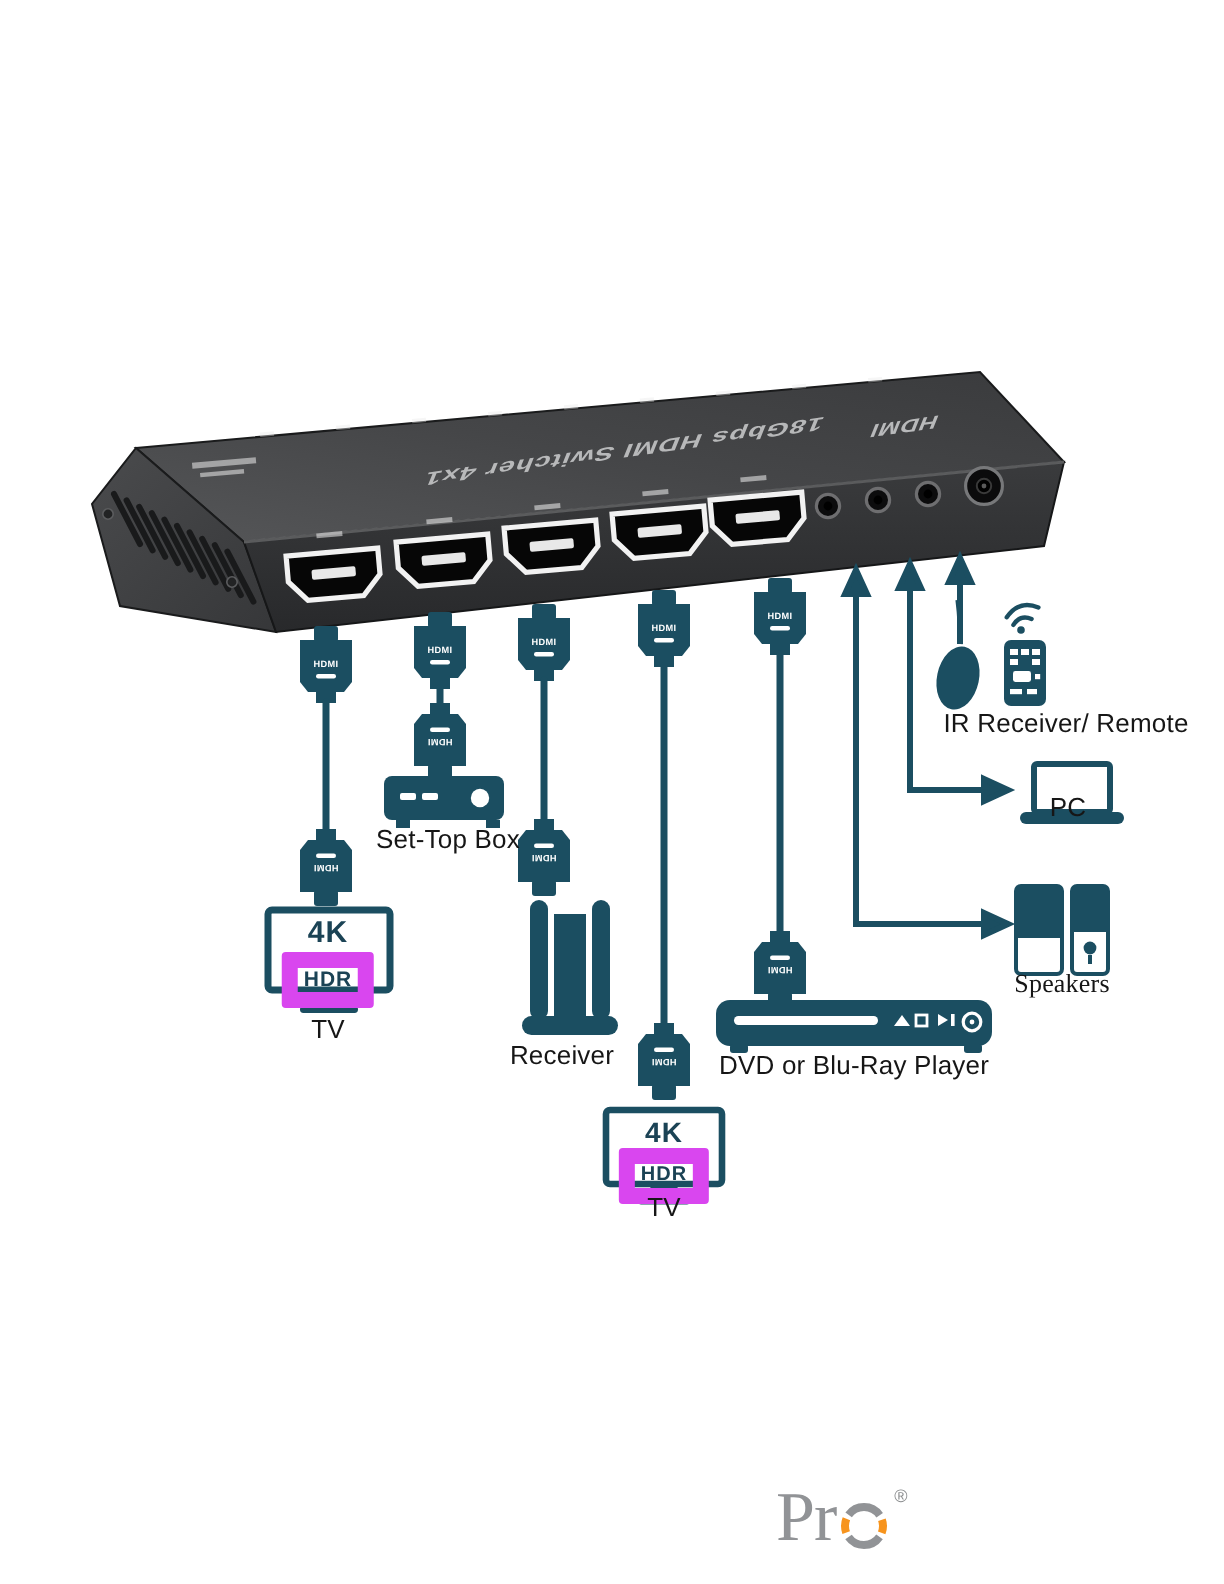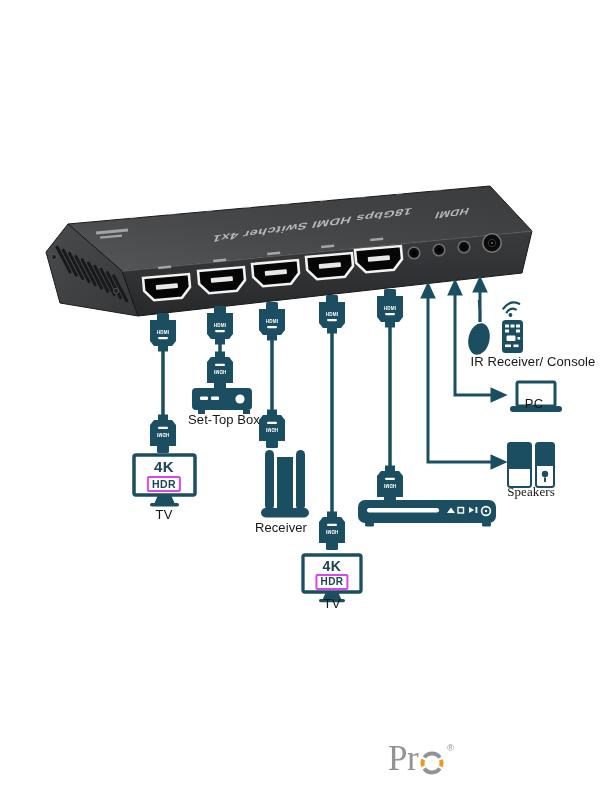--- a/index.html
+++ b/index.html
@@ -22,21 +22,21 @@
     position:absolute;left:452px;top:213px;white-space:nowrap;
     transform:translate(-50%,-50%) rotate(172deg) skewX(-30deg) scaleY(0.7);
     font-size:12.5px;font-weight:bold;color:#c6c7c8;letter-spacing:.5px;opacity:.9;
   }
   .badge4k{
     position:absolute;transform:translateX(-50%);
     font-weight:700;color:#1b4355;letter-spacing:.5px;line-height:1;
   }
   .badgehdr{
     position:absolute;transform:translateX(-50%);
-    font-weight:700;color:#1b4355;border:2px solid #d946ef;border-radius:2px;
+    font-weight:700;color:#1b4355;border:8px solid #d946ef;border-radius:2px;
     line-height:1.15;padding:0 3px;letter-spacing:.5px;
   }
   .logo{
     position:absolute;left:388px;top:741px;display:flex;align-items:flex-start;
     white-space:nowrap;
   }
   .logo .k{font-size:35px;font-weight:700;color:#1b4050;letter-spacing:-1.5px;line-height:1;}
   .logo .p{font-size:35px;font-weight:400;color:#919396;letter-spacing:-.5px;line-height:1;font-family:Liberation Serif, serif;}
   .logo .o-svg{margin-top:9px;margin-left:1px;}
   .logo .reg{font-size:9px;color:#8a8c8e;margin-top:2px;margin-left:2px;}
@@ -289,21 +289,22 @@
 <div class="badge4k" style="left:164px;top:459px;font-size:15px;">4K</div>
 <div class="badgehdr" style="left:164px;top:476px;font-size:10.5px;">HDR</div>
 
 <div class="badge4k" style="left:332px;top:558.5px;font-size:14px;">4K</div>
 <div class="badgehdr" style="left:332px;top:574px;font-size:10px;">HDR</div>
 
 <div class="lbl" style="left:164px;top:507px;">TV</div>
 <div class="lbl" style="left:224px;top:412px;">Set-Top Box</div>
 <div class="lbl" style="left:281px;top:520px;">Receiver</div>
 <div class="lbl" style="left:332px;top:596px;">TV</div>
-<div class="lbl" style="left:533px;top:354px;">IR Receiver/ Console</div>
+<div class="lbl" style="left:427px;top:525px;">DVD or Blu-Ray Player</div>
+<div class="lbl" style="left:533px;top:354px;">IR Receiver/ Remote</div>
 <div class="lbl" style="left:534px;top:396px;">PC</div>
 <div class="lbl" style="left:531px;top:484px;font-family:Liberation Serif, serif;">Speakers</div>
 
 <div class="logo">
   <span class="p">Pr</span>
   <svg class="o-svg" width="26" height="26" viewBox="0 0 26 26">
     <circle cx="13" cy="13" r="9.5" fill="none" stroke="#919396" stroke-width="4" stroke-dasharray="18 11.8" stroke-dashoffset="24" stroke-linecap="butt"></circle>
     <circle cx="13" cy="13" r="9.5" fill="none" stroke="#f7941d" stroke-width="4" stroke-dasharray="7 22.8" stroke-dashoffset="3.5" stroke-linecap="butt"></circle>
   </svg>
   <span class="reg">®</span>

